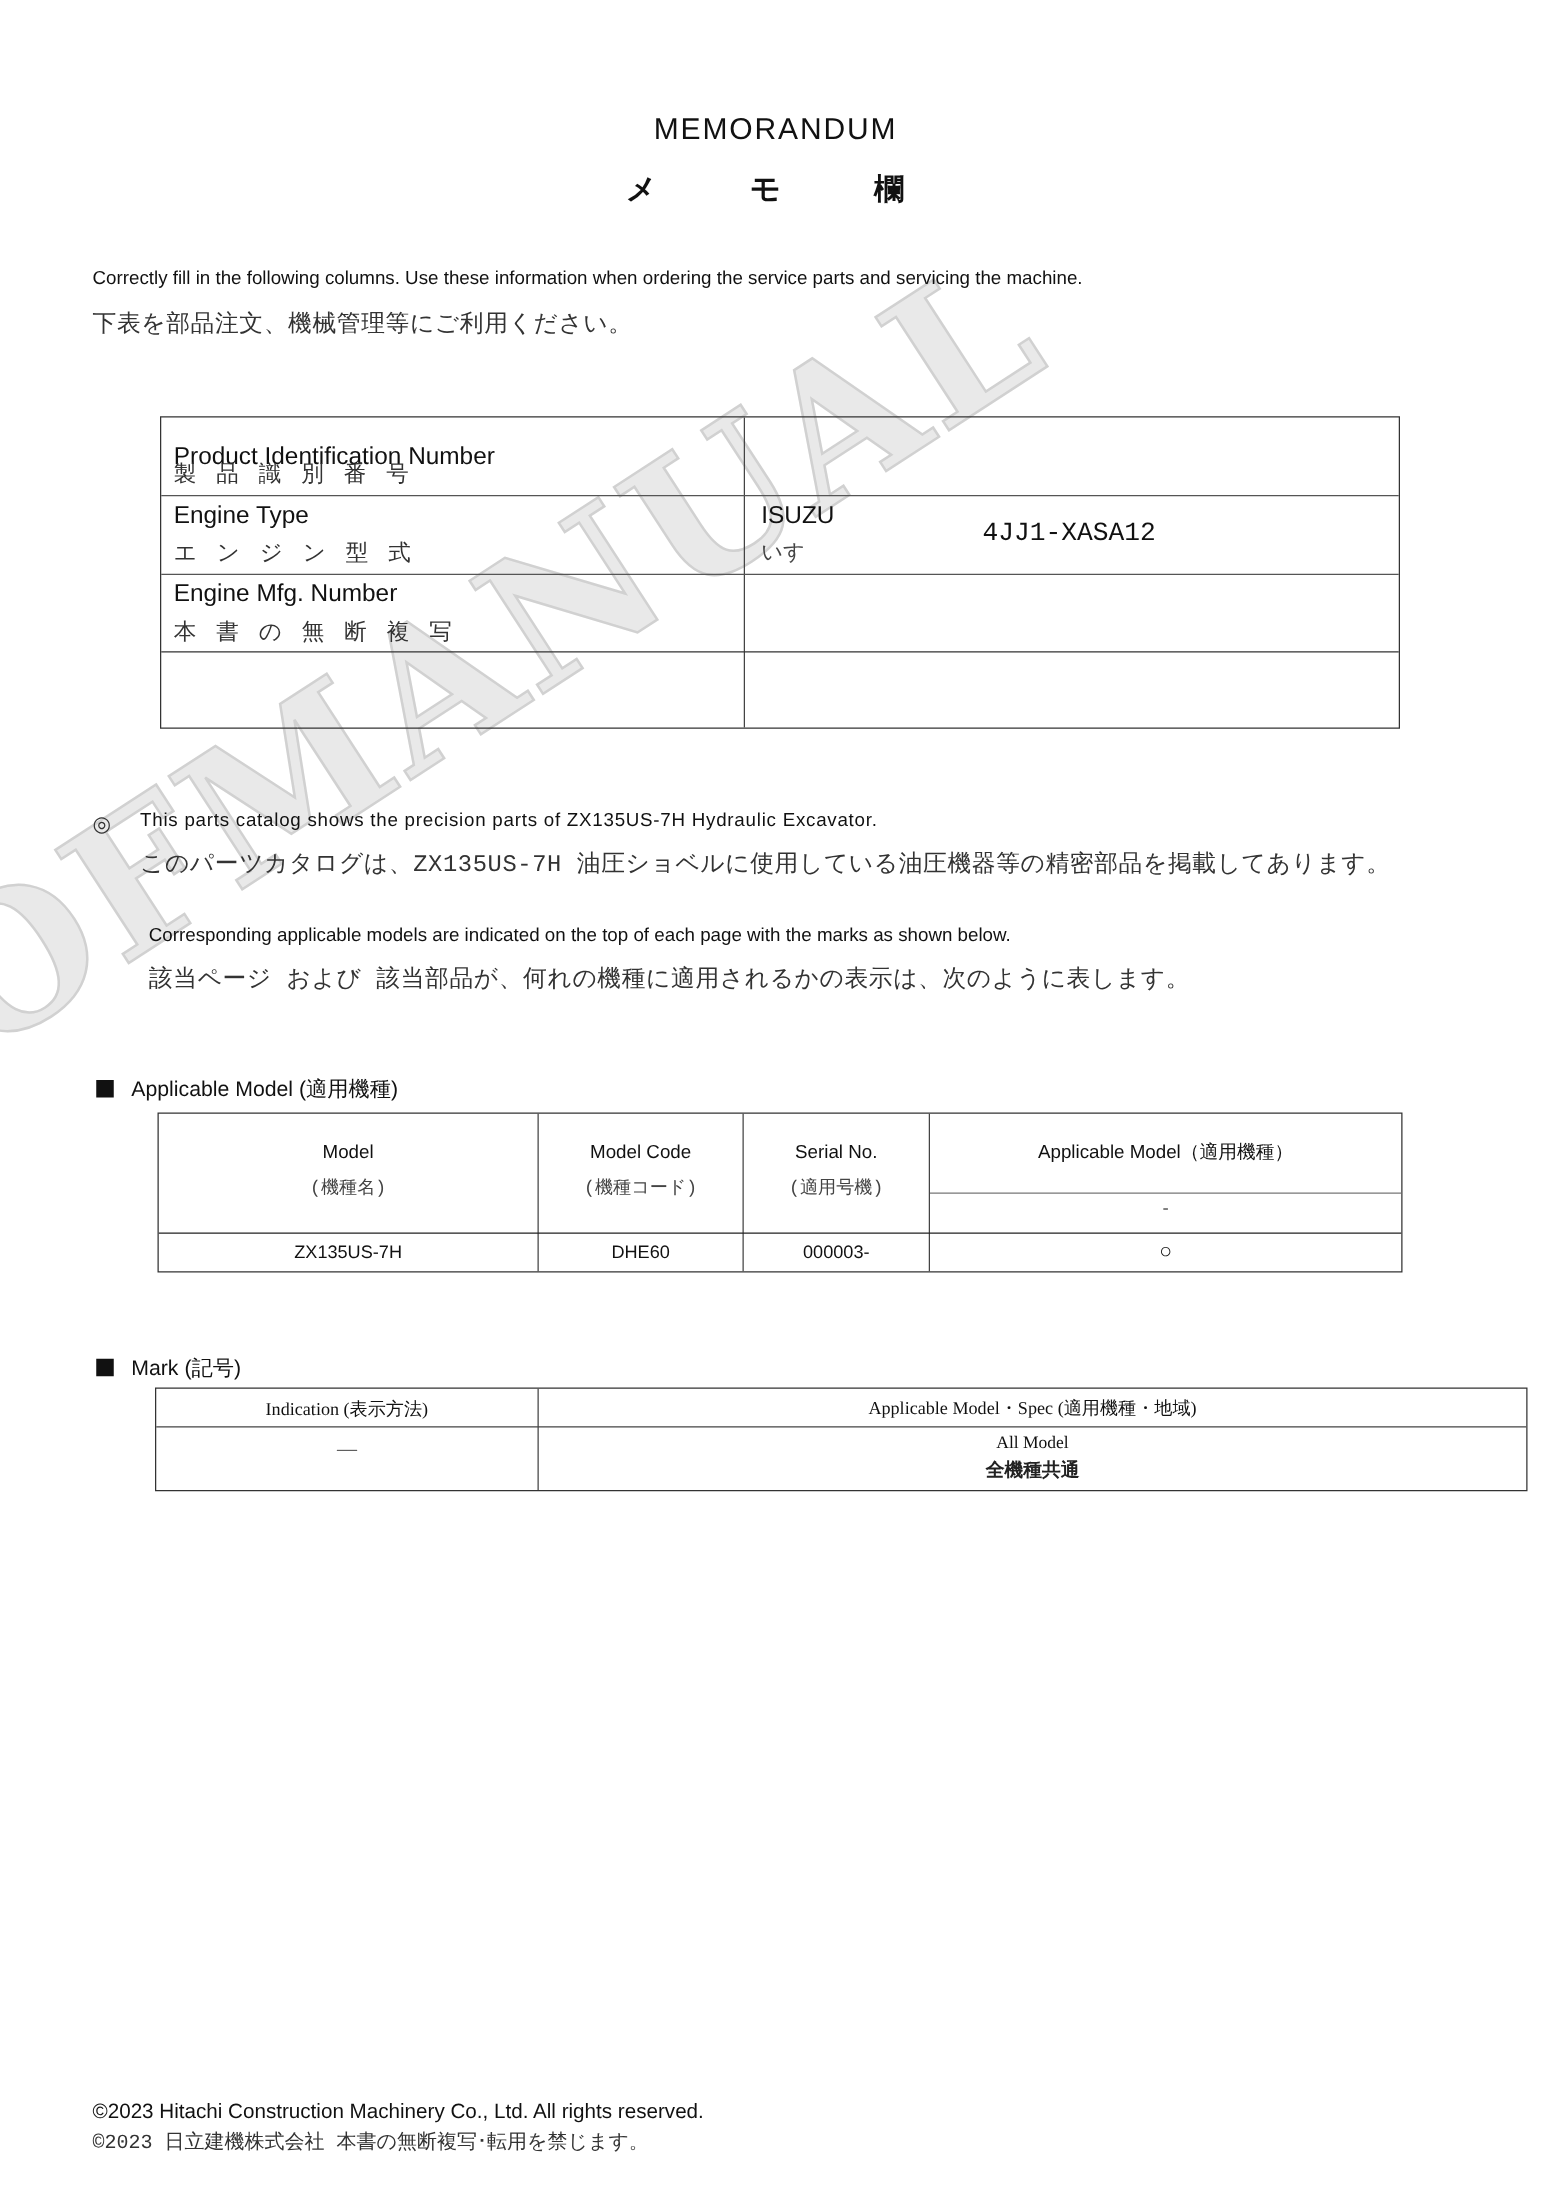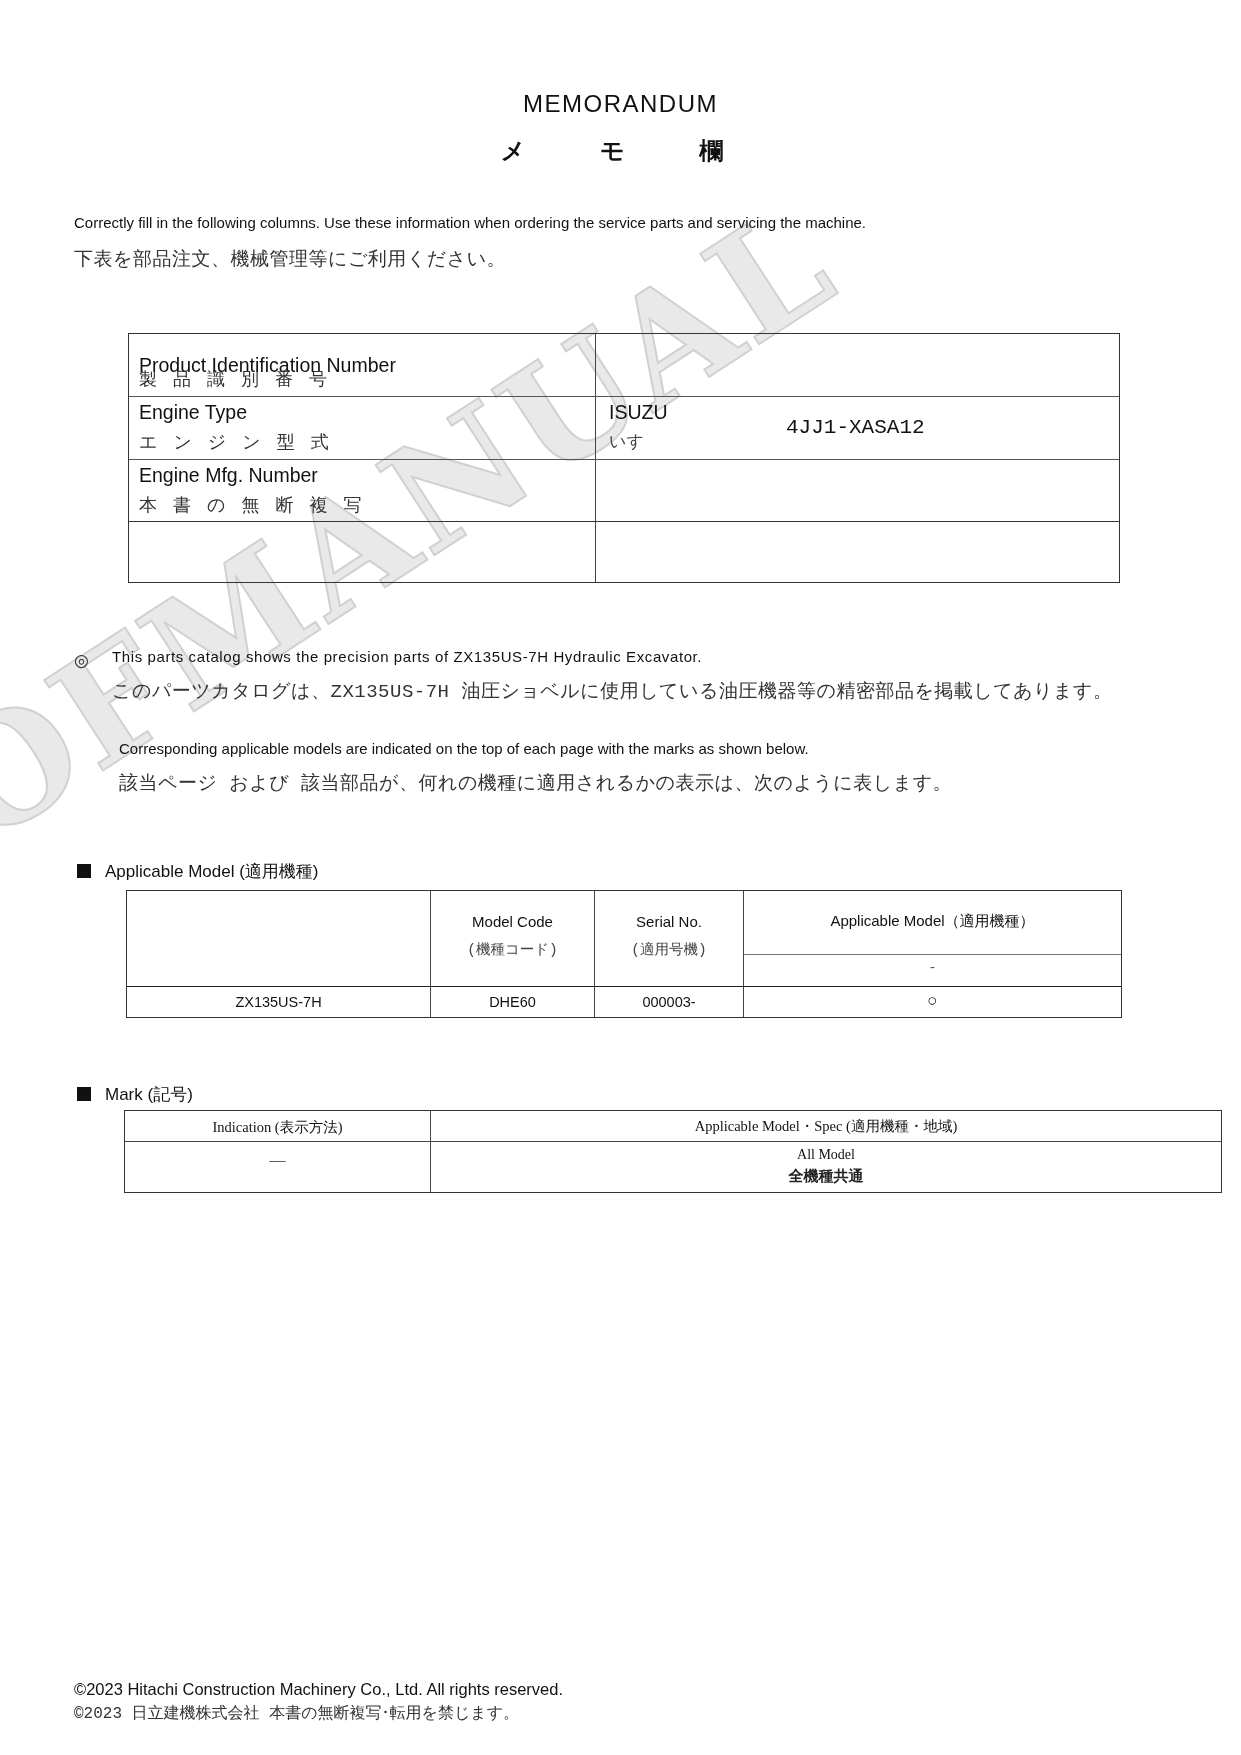--- a/index.html
+++ b/index.html
@@ -97,20 +97,24 @@
 
 <div class="abs t2">
 
   <div class="line-v" style="left:303px; top:0; bottom:0;"></div>
   <div class="line-v" style="left:467px; top:0; bottom:0;"></div>
   <div class="line-v" style="left:616px; top:0; bottom:0;"></div>
 
   <div class="line-h" style="left:617px; right:0; top:63px; border-top-color:#777;"></div>
   <div class="line-h" style="left:0; right:0; top:95px; border-top-color:#222;"></div>
 
+  <div class="cell" style="left:0; width:303px; top:22px;">
+    <span>Model</span>
+    <span class="ja serif">(機種名)</span>
+  </div>
   <div class="cell" style="left:304px; width:163px; top:22px;">
     <span>Model Code</span>
     <span class="ja serif">(機種コード)</span>
   </div>
   <div class="cell" style="left:468px; width:148px; top:22px;">
     <span>Serial No.</span>
     <span class="ja serif">(適用号機)</span>
   </div>
   <div class="cell" style="left:617px; right:0; top:21px;">Applicable Model（適用機種）</div>
   <div class="cell" style="left:617px; right:0; top:67px; color:#555;">-</div>

